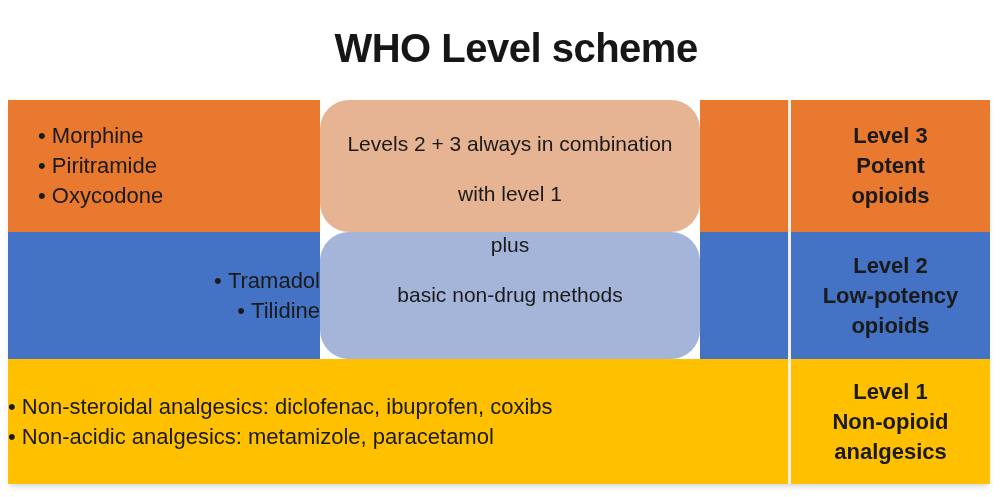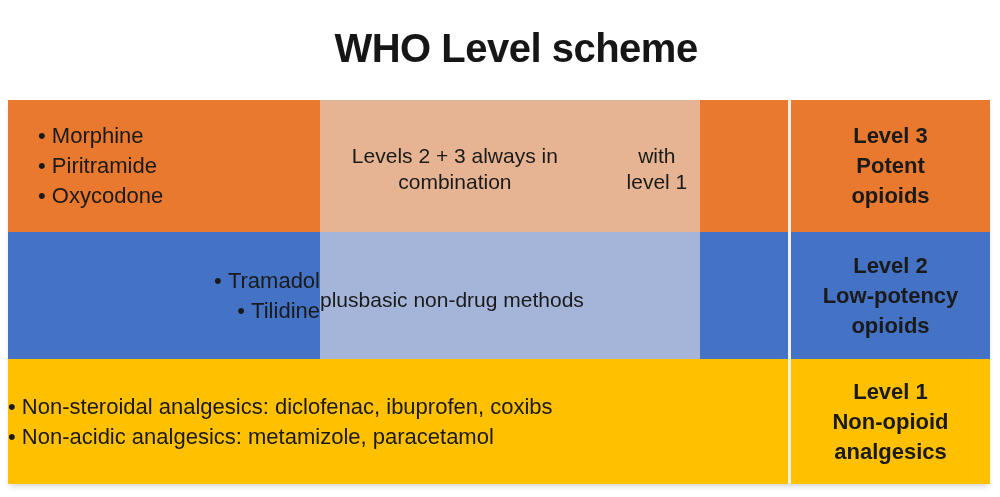--- a/index.html
+++ b/index.html
@@ -57,28 +57,29 @@
     font-size:22px;
     line-height:30px;
   }
   .drug-cell.r1{padding-left:30px;}
   .drug-cell.r2{padding-left:24px;align-items:flex-end;}
   .bullet-line::before{content:"•\00a0 ";}
   .drug-cell.r2 .bullet-line::before{content:"•\00a0";}
   
   .note-cell{
     display:flex;
-    flex-direction:row;
+    flex-direction:column;
     align-items:center;
     text-align:center;
     font-size:21px;
     line-height:26px;
+    border-radius:29px;
   }
   .note-cell.r1{justify-content:center;gap:24px;padding-top:6px;}
-  .note-cell.r2{justify-content:flex-start;padding-top:8px;}
+  .note-cell.r2{justify-content:flex-start;gap:24px;}
   
   .base-cell{
     grid-column:1 / span 3;
     display:flex;
     flex-direction:column;
     justify-content:center;
     font-size:22px;
     line-height:30px;
   }
 </style>

